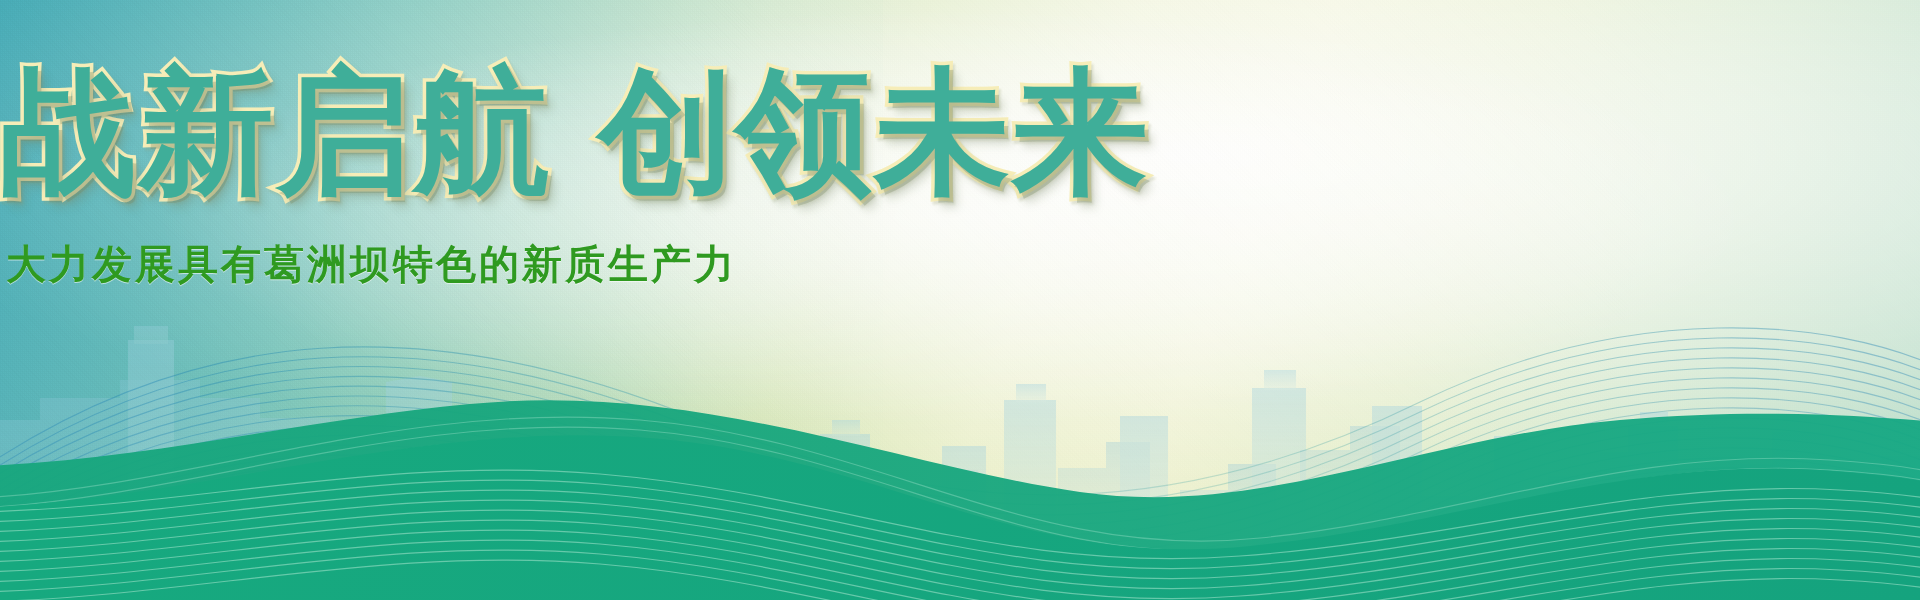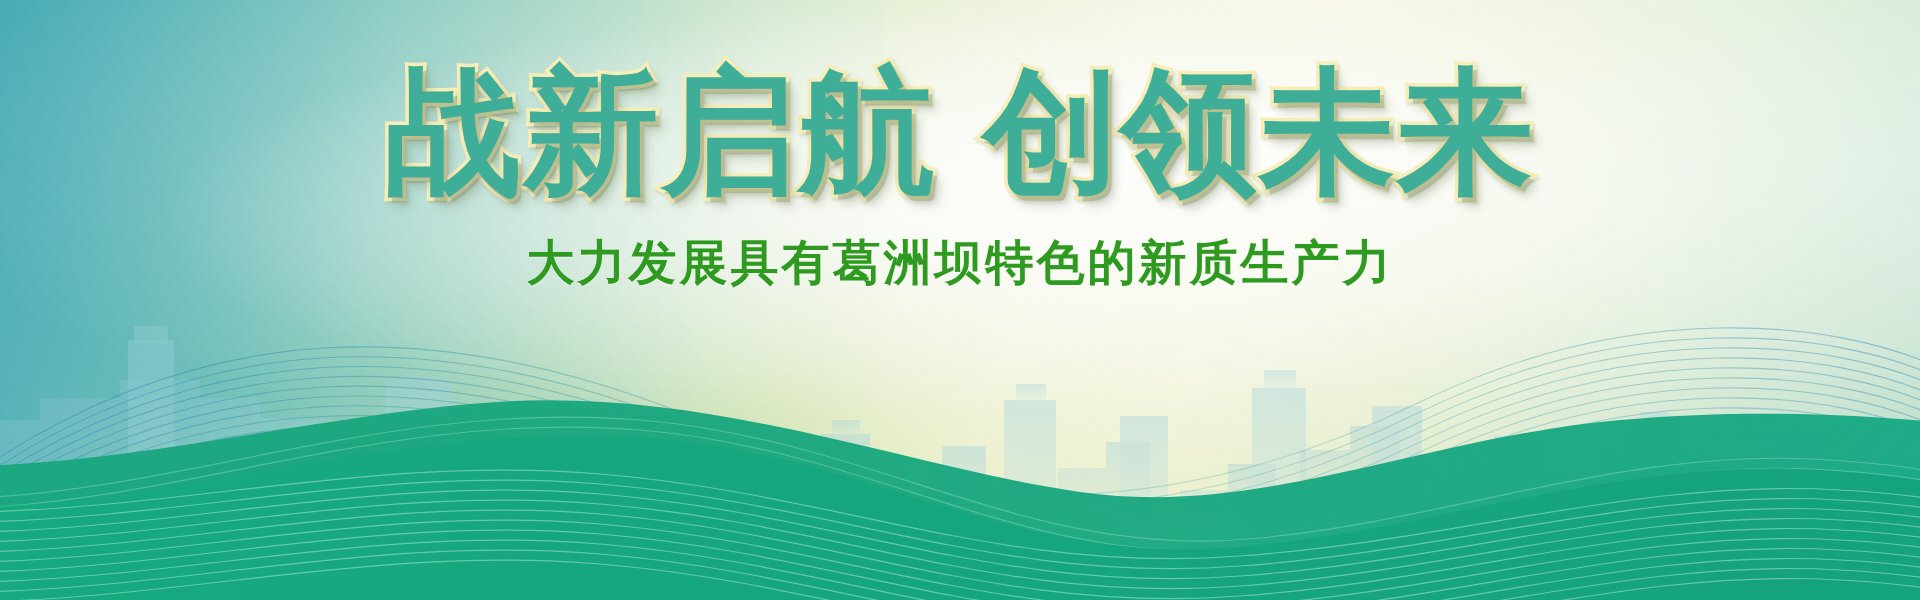--- a/index.html
+++ b/index.html
@@ -60,21 +60,21 @@
   .skyline svg{display:block;width:100%;height:100%;}
 
   
   .waves{position:absolute;left:0;bottom:0;width:1920px;height:330px;}
   .waves svg{display:block;width:100%;height:100%;}
 
   
   .text-block{
     position:absolute;
     left:0; right:0; top:0;
-    text-align:center;
+    text-align:left;
     z-index:6;
   }
   .headline{
     margin:0;
     padding-top:62px;
     font-family:"DejaVu Sans", sans-serif;
     font-weight:700;
     font-size:136px;
     line-height:1.04;
     letter-spacing:2px;
@@ -82,25 +82,25 @@
     white-space:nowrap;
     -webkit-text-stroke:7px #f6edb8;
     paint-order:stroke fill;
     text-shadow:
        4px 5px 0 rgba(120,135,95,0.30),
        7px 9px 10px rgba(90,110,80,0.22);
     filter:drop-shadow(2px 3px 1px rgba(150,160,110,0.25));
   }
   .headline .gap{display:inline-block;width:46px;}
   .subline{
-    margin:0;
+    margin:6px;
     padding-top:28px;
     font-family:"DejaVu Serif", serif;
     font-weight:700;
-    font-size:48px;
+    font-size:40px;
     letter-spacing:3px;
     color:#2f9a20;
     white-space:nowrap;
     text-shadow:0 1px 0 rgba(255,255,255,0.55);
   }
 
   
   .linefan{position:absolute;left:0;bottom:0;width:1920px;height:330px;pointer-events:none;}
   .linefan svg{display:block;width:100%;height:100%;}
 </style>

